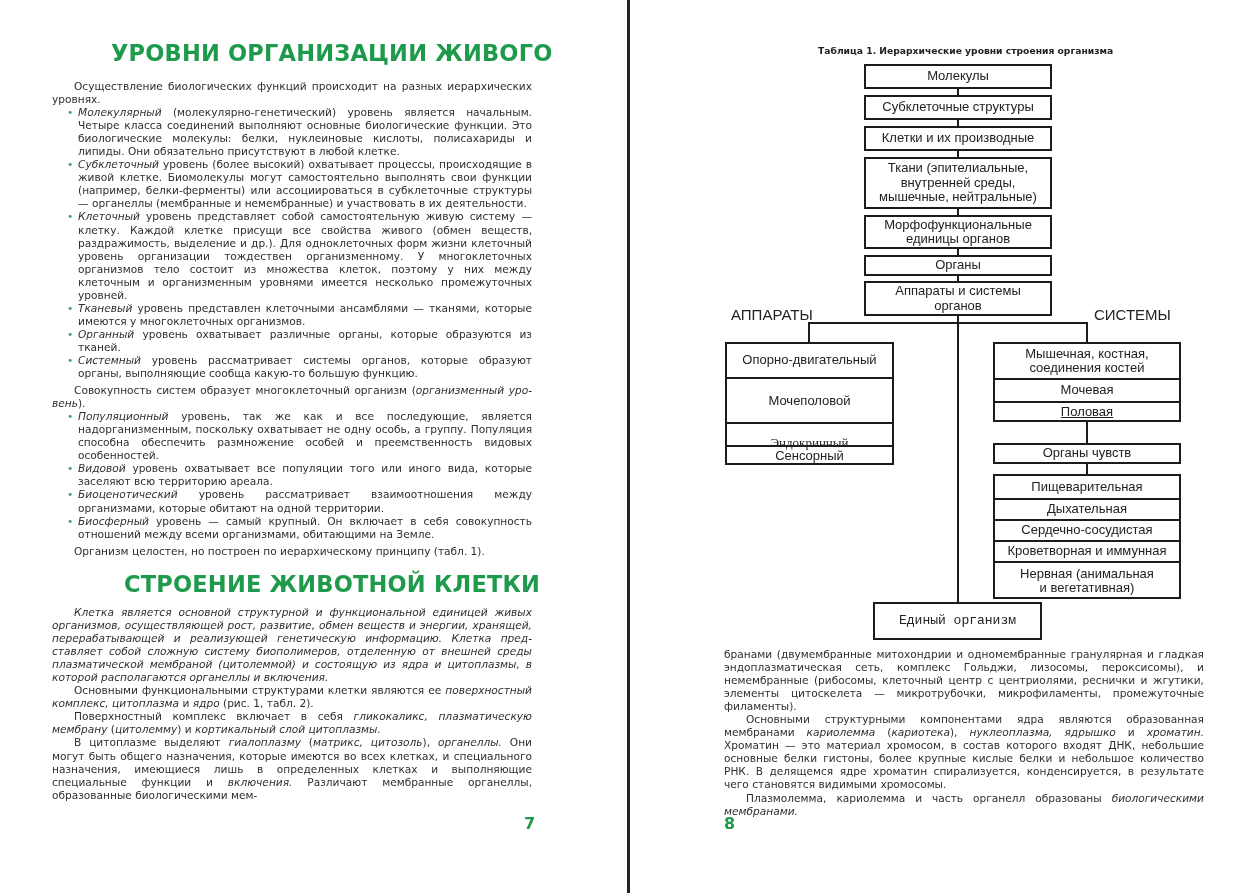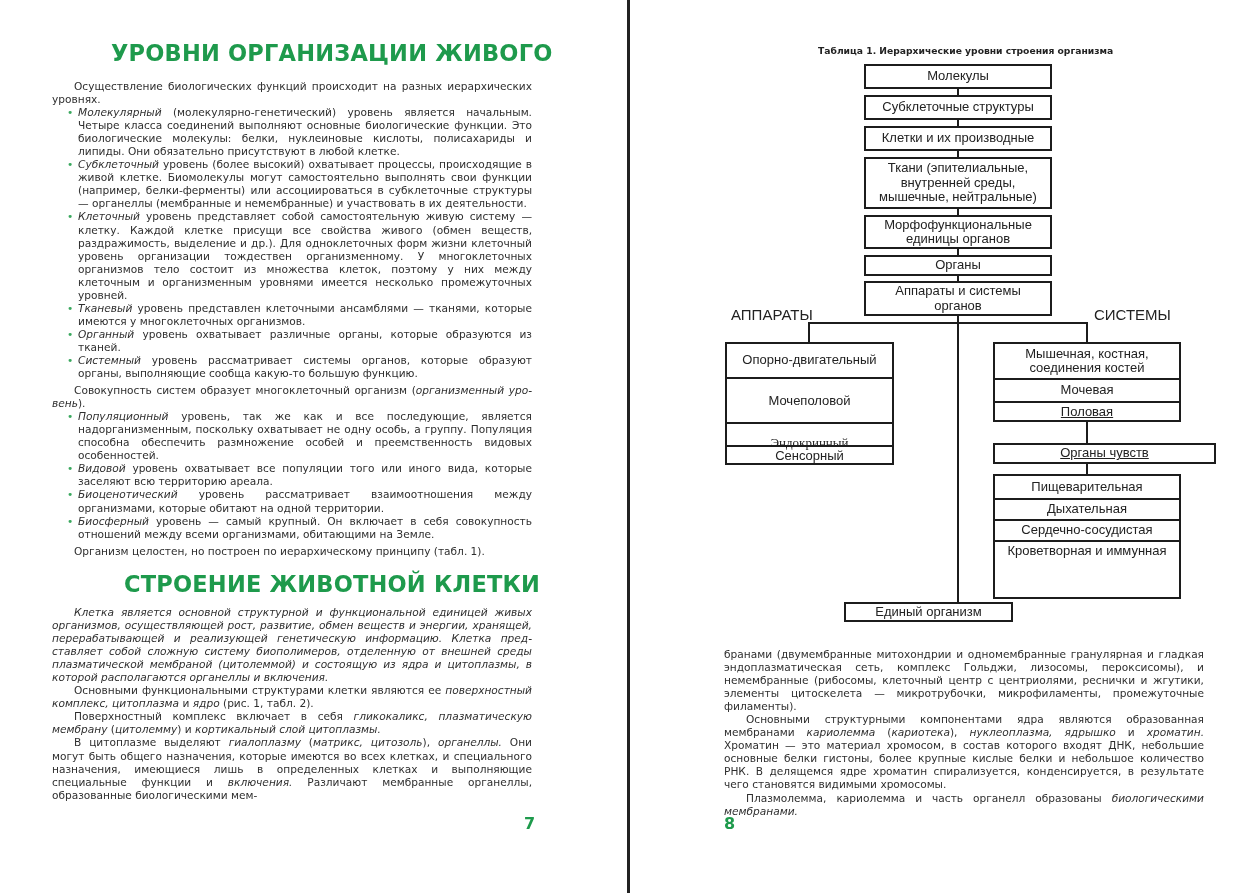--- a/index.html
+++ b/index.html
@@ -101,30 +101,31 @@
     <div class="cell" style="top:78px; height:40px;font-family:Liberation Serif, serif;">Эндокринный</div>
     <div class="cell" style="top:101px; height:20px;">Сенсорный</div>
   </div>
 
   <div class="stack" style="left:993px; top:342px; width:188px; height:80px;">
     <div class="cell first" style="top:0; height:34px; padding:0 14px;">Мышечная, костная, соединения костей</div>
     <div class="cell" style="top:34px; height:23px;">Мочевая</div>
     <div class="cell" style="top:57px; height:21px;text-decoration:underline;">Половая</div>
   </div>
 
-  <div class="box" style="left:993px; top:443px; width:223px; height:21px;text-decoration:underline;">Органы чувств</div>
+  <div class="box" style="left:993px; top:443px; width:188px; height:21px;">Органы чувств</div>
 
   <div class="stack" style="left:993px; top:474px; width:188px; height:125px;">
     <div class="cell first" style="top:0; height:22px;">Пищеварительная</div>
     <div class="cell" style="top:22px; height:21px;">Дыхательная</div>
     <div class="cell" style="top:43px; height:21px;">Сердечно-сосудистая</div>
     <div class="cell" style="top:64px; height:21px;">Кроветворная и иммунная</div>
+    <div class="cell" style="top:85px; height:38px; padding:0 24px;">Нервная (анимальная и вегетативная)</div>
   </div>
 
-  <div class="box" style="left:844px; top:602px; width:169px; height:20px;">Единый организм</div>
+  <div class="box" style="left:873px; top:602px; width:169px; height:38px;font-family:Liberation Mono, monospace;">Единый организм</div>
 
   <div class="txt" style="left:724px; top:648px; width:480px;">
     <p>бранами (двумембранные митохондрии и одномембранные гранулярная и гладкая эн­доплазматическая сеть, комплекс Гольджи, лизосомы, пероксисомы), и немембранные (рибосомы, клеточный центр с центриолями, реснички и жгутики, элементы цитоскеле­та — микротрубочки, микрофиламенты, промежуточные филаменты).</p>
     <p class="ind"><span>Основными структурными компонентами ядра являются образованная мембранами </span><i>кариолемма</i><span> (</span><i>кариотека</i><span>), </span><i>нуклеоплазма, ядрышко</i><span> и </span><i>хроматин.</i><span> Хроматин — это ма­териал хромосом, в состав которого входят ДНК, небольшие основные белки гистоны, более крупные кислые белки и небольшое количество РНК. В делящемся ядре хроматин спирализуется, конденсируется, в результате чего становятся видимыми хромосомы.</span></p>
     <p class="ind"><span>Плазмолемма, кариолемма и часть органелл образованы </span><i>биологическими мембра­нами.</i></p>
   </div>
 
   <div class="pnum" style="left:724px; top:814px;">8</div>
 </div>
 

